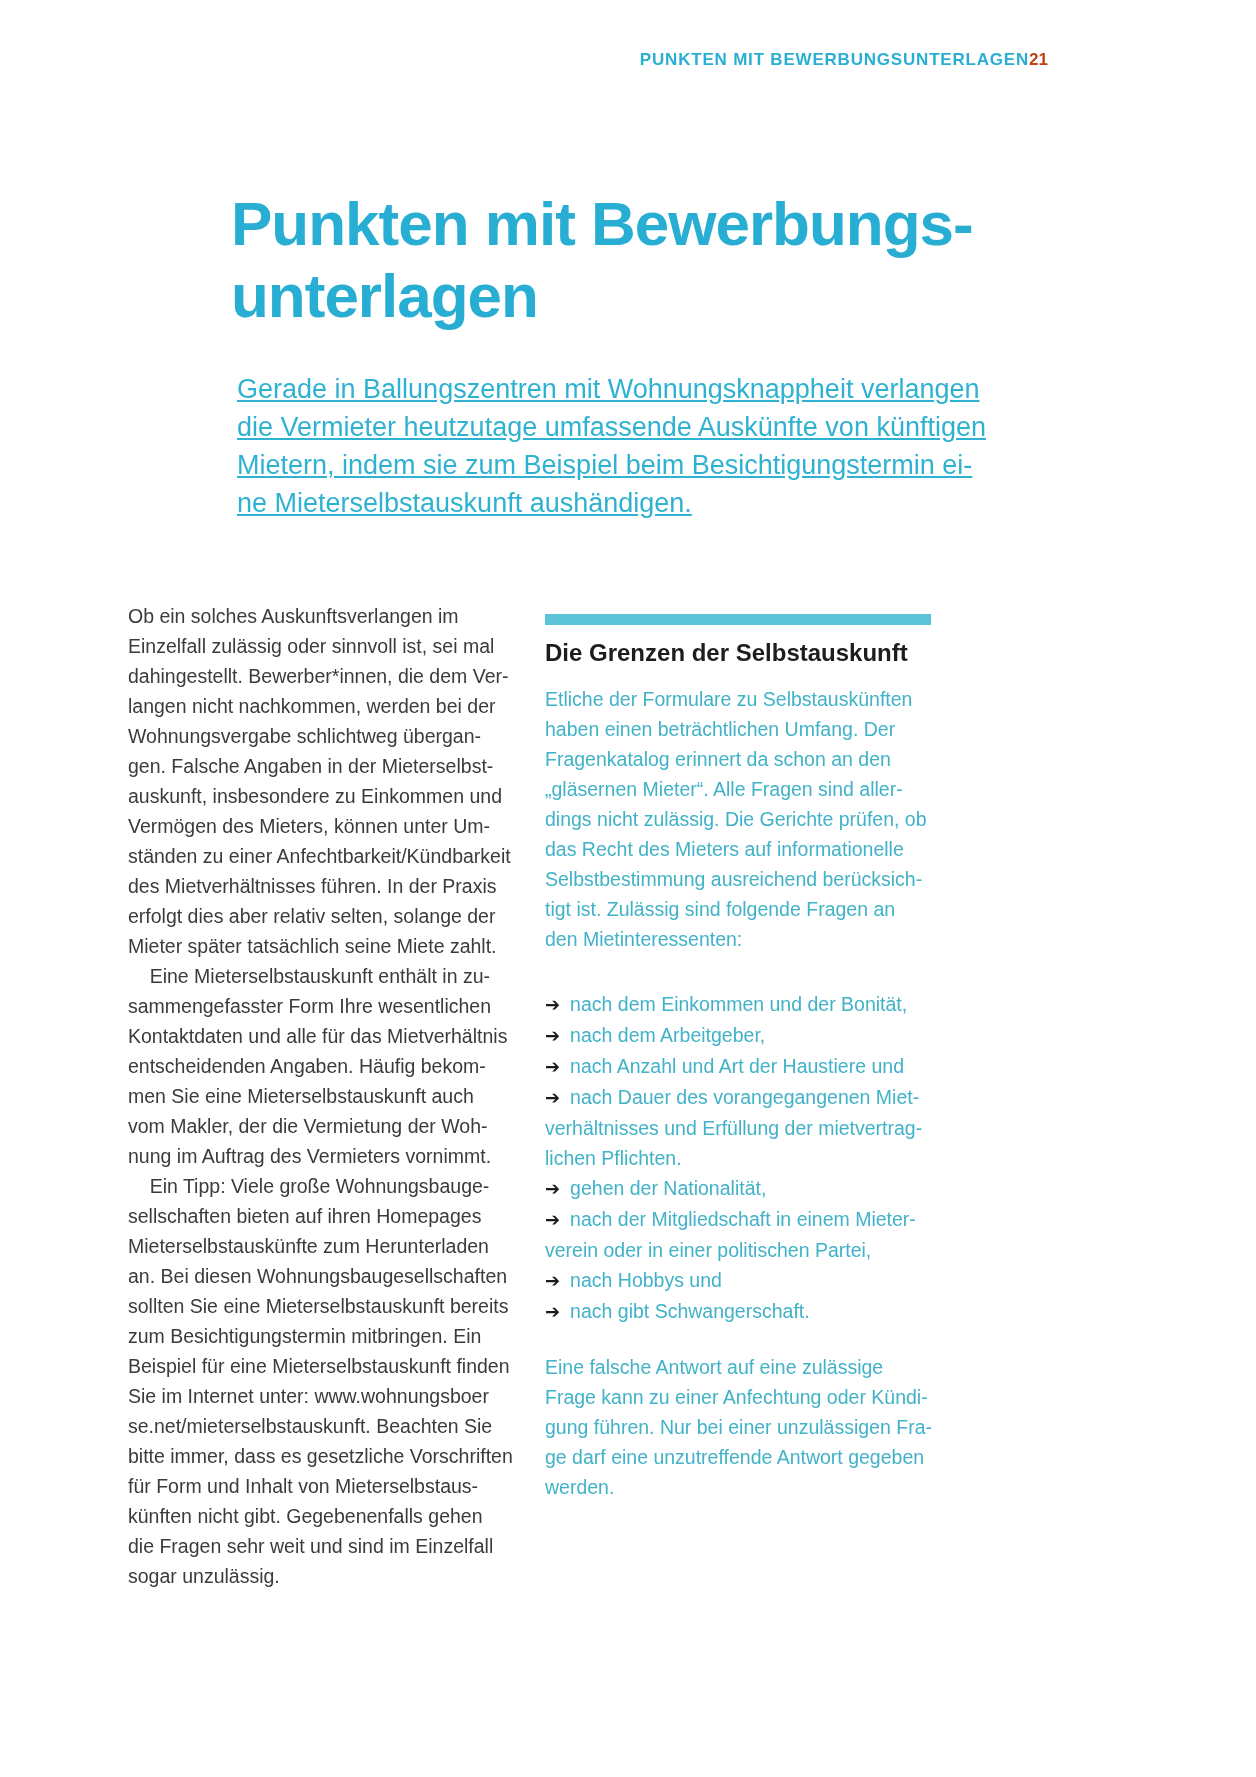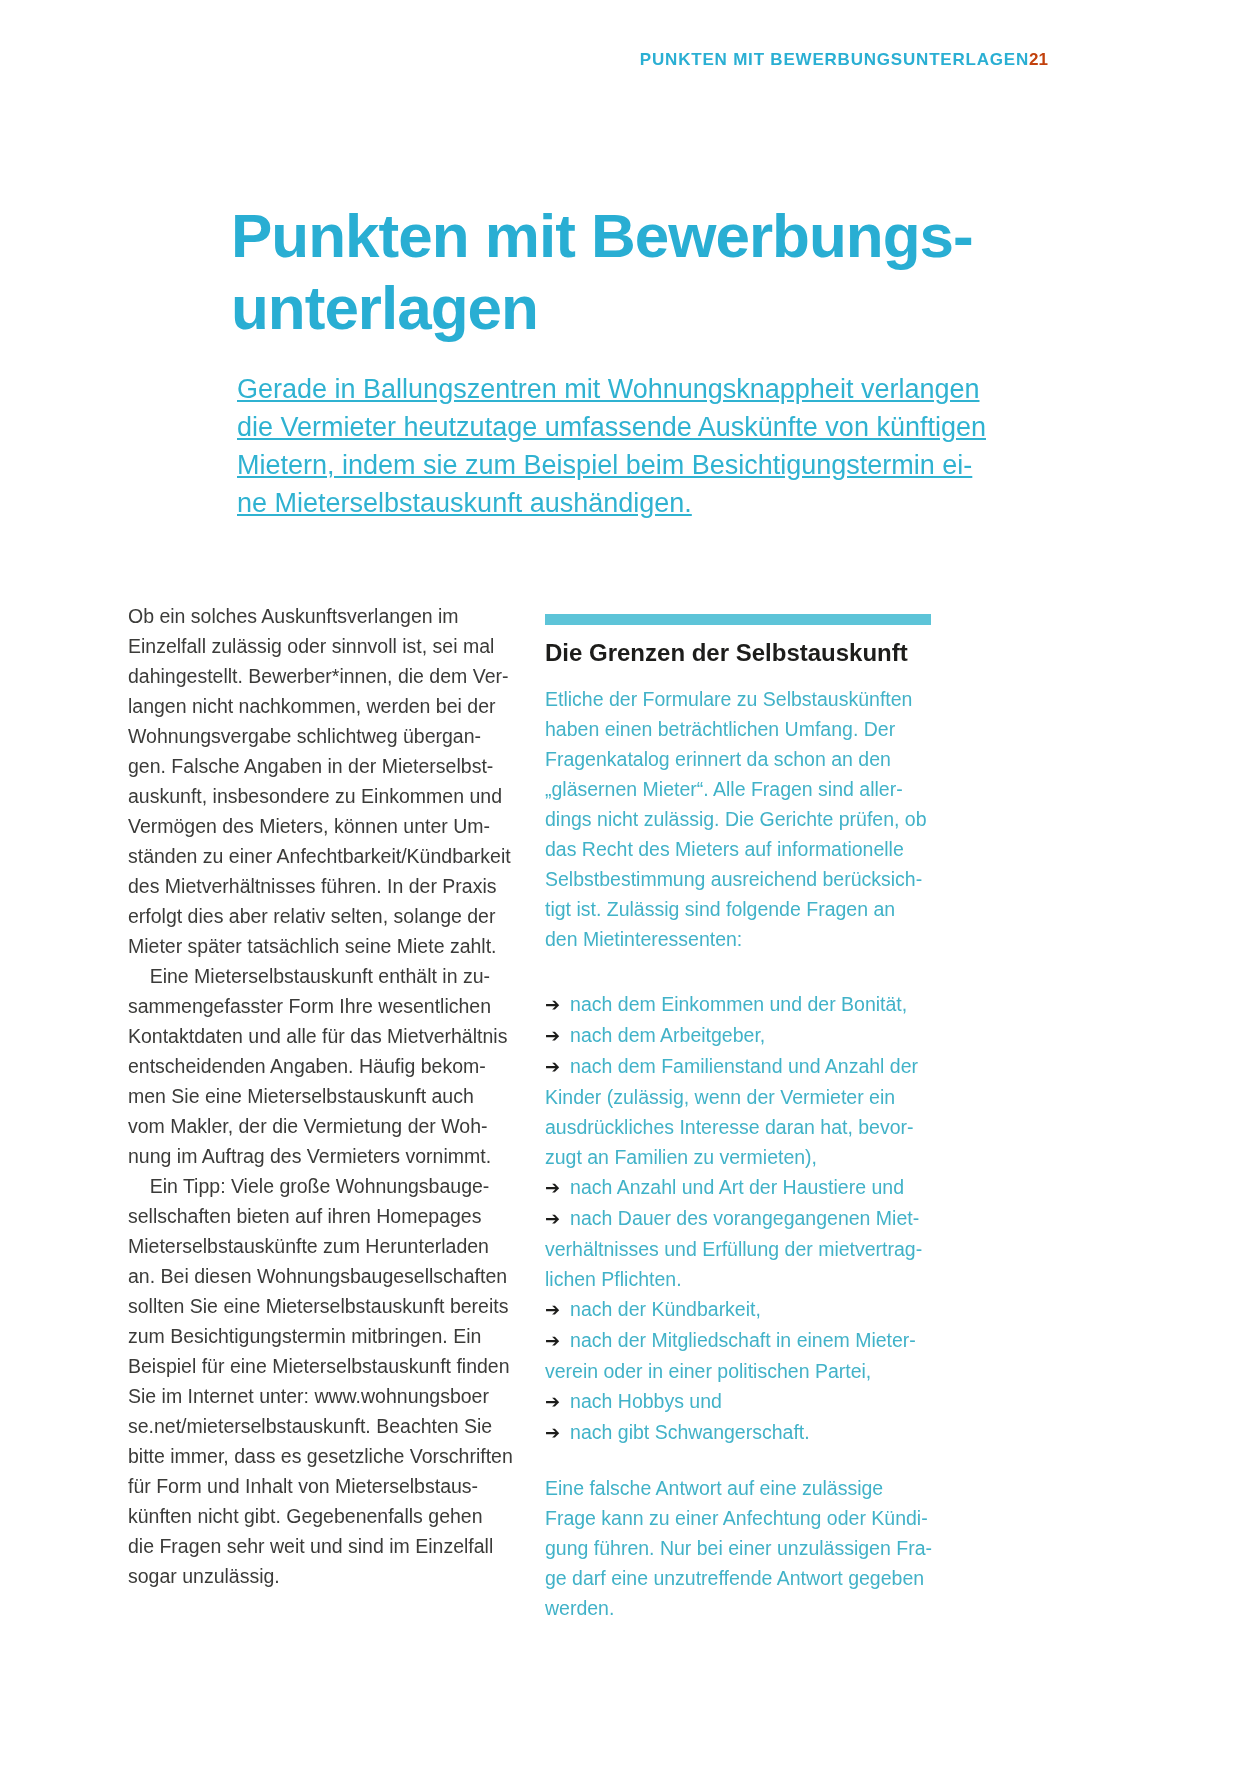--- a/index.html
+++ b/index.html
@@ -15,21 +15,21 @@
   .runhead {
     position:absolute; top:50px; right:208px;
     display:flex; align-items:baseline; 
     font-size:17px; font-weight:bold;
   }
   .runhead .rh-title { color:#2aafd3; letter-spacing:0.8px; }
   .runhead .rh-page { color:#c2410c; }
 
   
   .chapter-title {
-    position:absolute; left:231px; top:200px; width:830px;
+    position:absolute; left:231px; top:188px; width:830px;
     color:#29aed3;
     font-size:62px; font-weight:bold; line-height:72px;
     letter-spacing:-1px;
     white-space:pre-wrap;
   }
 
   
   .intro {
     position:absolute; left:237px; top:370px; width:810px;
     color:#2fb2d1;
@@ -133,33 +133,29 @@
 „gläsernen Mieter“. Alle Fragen sind aller-
 dings nicht zulässig. Die Gerichte prüfen, ob
 das Recht des Mieters auf informationelle
 Selbstbestimmung ausreichend berücksich-
 tigt ist. Zulässig sind folgende Fragen an
 den Mietinteressenten:</div>
 
     <div class="rc-list">
       <div class="rc-item"><span class="arrow">➔</span><span>nach dem Einkommen und der Bonität,</span></div>
       <div class="rc-item"><span class="arrow">➔</span><span>nach dem Arbeitgeber,</span></div>
-      <div class="rc-item"><span class="arrow">➔</span><span>nach dem Familienstand und Anzahl der
-Kinder (zulässig, wenn der Vermieter ein
-ausdrückliches Interesse daran hat, bevor-
-zugt an Familien zu vermieten),</span></div>
       <div class="rc-item"><span class="arrow">➔</span><span>nach Anzahl und Art der Haustiere und</span></div>
       <div class="rc-item"><span class="arrow">➔</span><span>nach Dauer des vorangegangenen Miet-
 verhältnisses und Erfüllung der mietvertrag-
 lichen Pflichten.</span></div>
     </div>
 
 
     <div>
-      <div class="rc-item"><span class="arrow">➔</span><span>nach der Kündbarkeit,</span></div>
+      <div class="rc-item"><span class="arrow">➔</span><span>gehen der Nationalität,</span></div>
       <div class="rc-item"><span class="arrow">➔</span><span>nach der Mitgliedschaft in einem Mieter-
 verein oder in einer politischen Partei,</span></div>
       <div class="rc-item"><span class="arrow">➔</span><span>nach Hobbys und</span></div>
       <div class="rc-item"><span class="arrow">➔</span><span>nach gibt Schwangerschaft.</span></div>
     </div>
 
     <div class="rc-closing">Eine falsche Antwort auf eine zulässige
 Frage kann zu einer Anfechtung oder Kündi-
 gung führen. Nur bei einer unzulässigen Fra-
 ge darf eine unzutreffende Antwort gegeben

